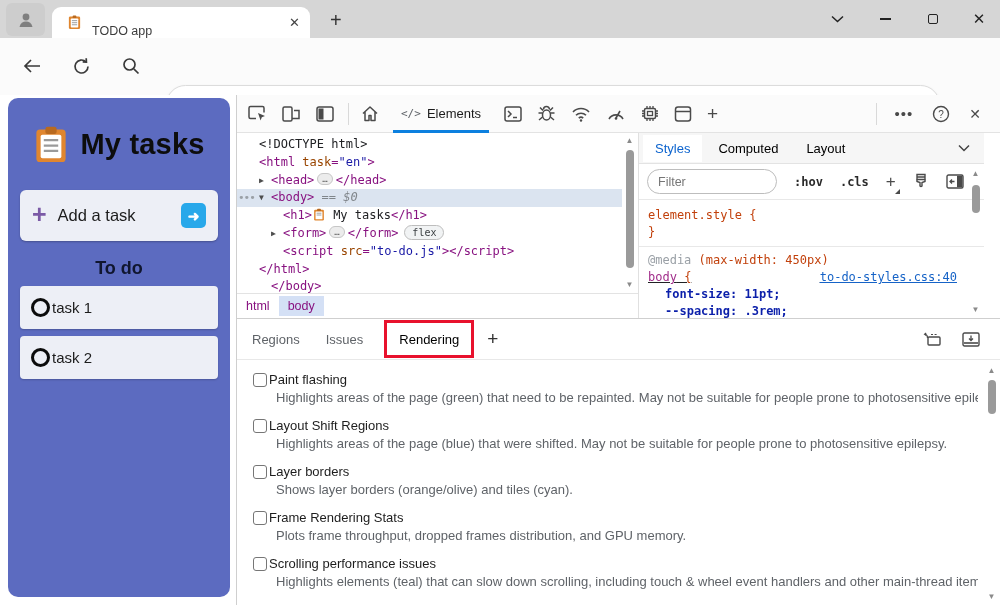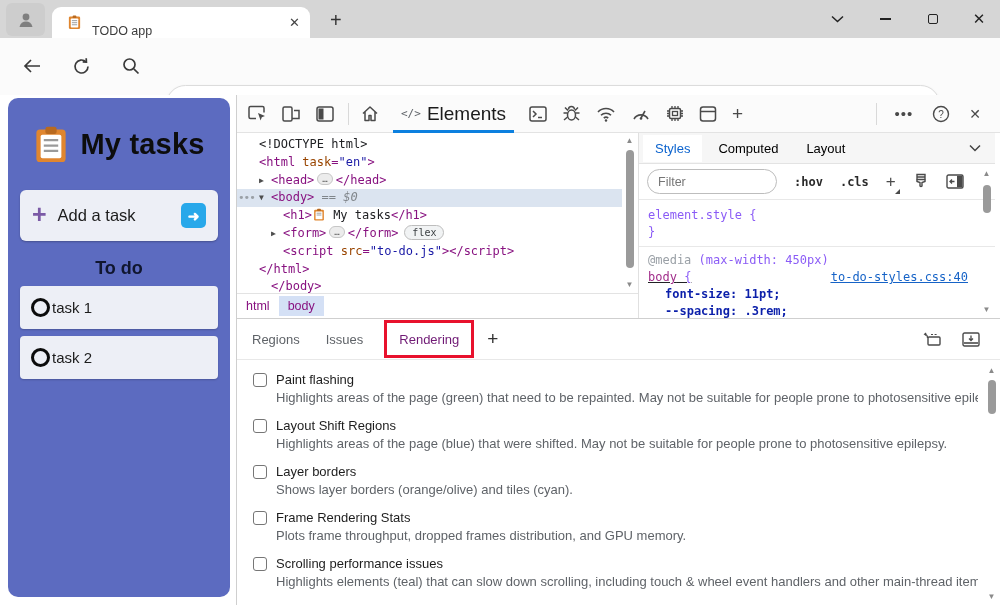--- a/index.html
+++ b/index.html
@@ -43,27 +43,27 @@
   .task-radio { width:19px; height:19px; border:3px solid #0c0c0c; border-radius:50%; background:transparent; }
   .task-label { font-size:15px; color:#1c1c1c; margin-left:2px; }
 
   
   .devtools { position:absolute; left:236px; top:95px; right:0; bottom:0; background:#fff; border-left:1px solid #cfcfcf; }
   .dt-toolbar { position:absolute; left:0; right:0; top:0; height:38px; border-bottom:1px solid #e3e3e3; display:flex; align-items:center; background:#fbfbfb; }
   .dt-ic { color:#4a4a4a; margin-left:15px; display:flex; align-items:center; }
   .vsep { width:1px; height:22px; background:#d9d9d9; margin-left:14px; }
   .dt-tab { position:relative; height:38px; display:flex; align-items:center; gap:6px; margin-left:14px; padding:0 8px; }
   .dt-tab .glyph { font-family:"DejaVu Sans Mono", monospace; font-size:11px; color:#5f6368; }
-  .dt-tab .lbl { font-size:19px; color:#1b1b1b; }
+  .dt-tab .lbl { font-size:13px; color:#1b1b1b; }
   .dt-tab.active::after { content:""; position:absolute; left:0; right:0; bottom:0; height:3px; background:#0c80df; }
   .dt-right { margin-left:auto; display:flex; align-items:center; }
   .dt-right .dt-ic { margin-left:0; margin-right:19px; }
 
   
-  .dt-main { position:absolute; left:0; right:5px; top:38px; height:185px; display:flex; }
+  .dt-main { position:absolute; left:0; right:16px; top:38px; height:185px; display:flex; }
   .tree-wrap { width:401px; position:relative; }
   .el-tree { position:absolute; inset:0 16px 25px 0; overflow:hidden; font-family:"DejaVu Sans Mono", monospace; font-size:12px; line-height:17.8px; padding-top:3px; }
   .t-line { white-space:nowrap; position:relative; }
   .t-line.sel { background:#dbe4f0; }
   .t-gutter { position:absolute; left:1px; top:0; color:#9aa0a6; font-size:11px; letter-spacing:-1px; }
   .t-arrow { display:inline-block; width:12px; color:#4d4d4d; font-size:8px; vertical-align:1px; }
   .tk-doc { color:#202124; }
   .tk-tag { color:#881280; }
   .tk-attr { color:#994500; }
   .tk-val { color:#1a1aa6; }
@@ -89,42 +89,42 @@
   .sp-tab.active { color:#0b63ce; background:#fff; }
   .sp-chevron { margin-left:auto; margin-right:14px; color:#444; }
   .sp-toolbar { height:36px; display:flex; align-items:center; border-bottom:1px solid #e8e8e8; padding-left:8px; }
   .filter-input { width:130px; height:25px; border:1px solid #bdbdbd; border-radius:13px; font-size:12.5px; padding:0 10px; color:#333; background:#fff; outline:none; font-family:"Liberation Sans", sans-serif; }
   .filter-input::placeholder { color:#767676; }
   .sp-mono-btn { font-family:"DejaVu Sans Mono", monospace; font-size:12px; font-weight:700; color:#2a2a2a; margin-left:17px; }
   .sp-ic { color:#4a4a4a; margin-left:17px; position:relative; }
   .plus-caret::after { content:""; position:absolute; right:-4px; bottom:-2px; border-left:5px solid transparent; border-bottom:5px solid #4a4a4a; }
   .sp-code { font-family:"DejaVu Sans Mono", monospace; font-size:12px; line-height:17px; padding:7px 9px 0; }
   .sp-rule-sep { border-bottom:1px solid #e8e8e8; margin:5px -9px 5px; }
-  .c-plain { color:#8b5cf6; }
+  .c-plain { color:#c2410c; }
   .c-media { color:#9aa0a6; }
   .c-sel { color:#a12d8a; }
   .c-prop { color:#0b1faa; font-weight:700; }
   .rule-head { display:flex;text-decoration:underline; }
   .rule-link { margin-left:auto; margin-right:18px; color:#1663c7; text-decoration:underline; }
   .indent1 { padding-left:17px; }
 
   
   .drawer { position:absolute; left:0; right:0; top:223px; bottom:0; background:#fff; border-top:1px solid #cfcfcf; }
   .drawer-tabs { height:41px; display:flex; align-items:center; border-bottom:1px solid #e8e8e8; }
   .d-tab { font-size:13px; color:#5f6368; }
   .d-tab.t1 { margin-left:15px; }
   .d-tab.t2 { margin-left:26px; }
   .red-box { margin-left:21px; border:3px solid #e8112d; padding:7px 12px; }
-  .d-tab.active { color:#701a75; }
+  .d-tab.active { color:#000000; }
   .d-plus { margin-left:13px; font-size:19px; font-weight:300; color:#333; }
   .drawer-right { margin-left:auto; display:flex; align-items:center; }
   .drawer-right .dt-ic { margin:0 20px 0 0; }
   .options { position:absolute; left:0; right:22px; top:41px; bottom:0; padding:12px 0 0 16px; overflow:hidden; }
   .opt { margin-bottom:13px; }
-  .opt-head { display:flex; align-items:center; gap:9px; }
+  .opt-head { display:flex; align-items:center; gap:2px; }
   .opt-check { width:14px; height:14px; border:1.4px solid #767676; border-radius:3px; background:#fff; flex:0 0 auto; }
   .opt-label { font-size:13px; color:#1d1d1d; }
   .opt-desc { font-size:13px; color:#5f6368; margin-left:23px; margin-top:3px; white-space:nowrap; overflow:hidden; }
 </style>
 </head>
 <body>
 
 <div class="titlebar">
   <div class="avatar">
     <svg width="20" height="20" viewBox="0 0 20 20">

